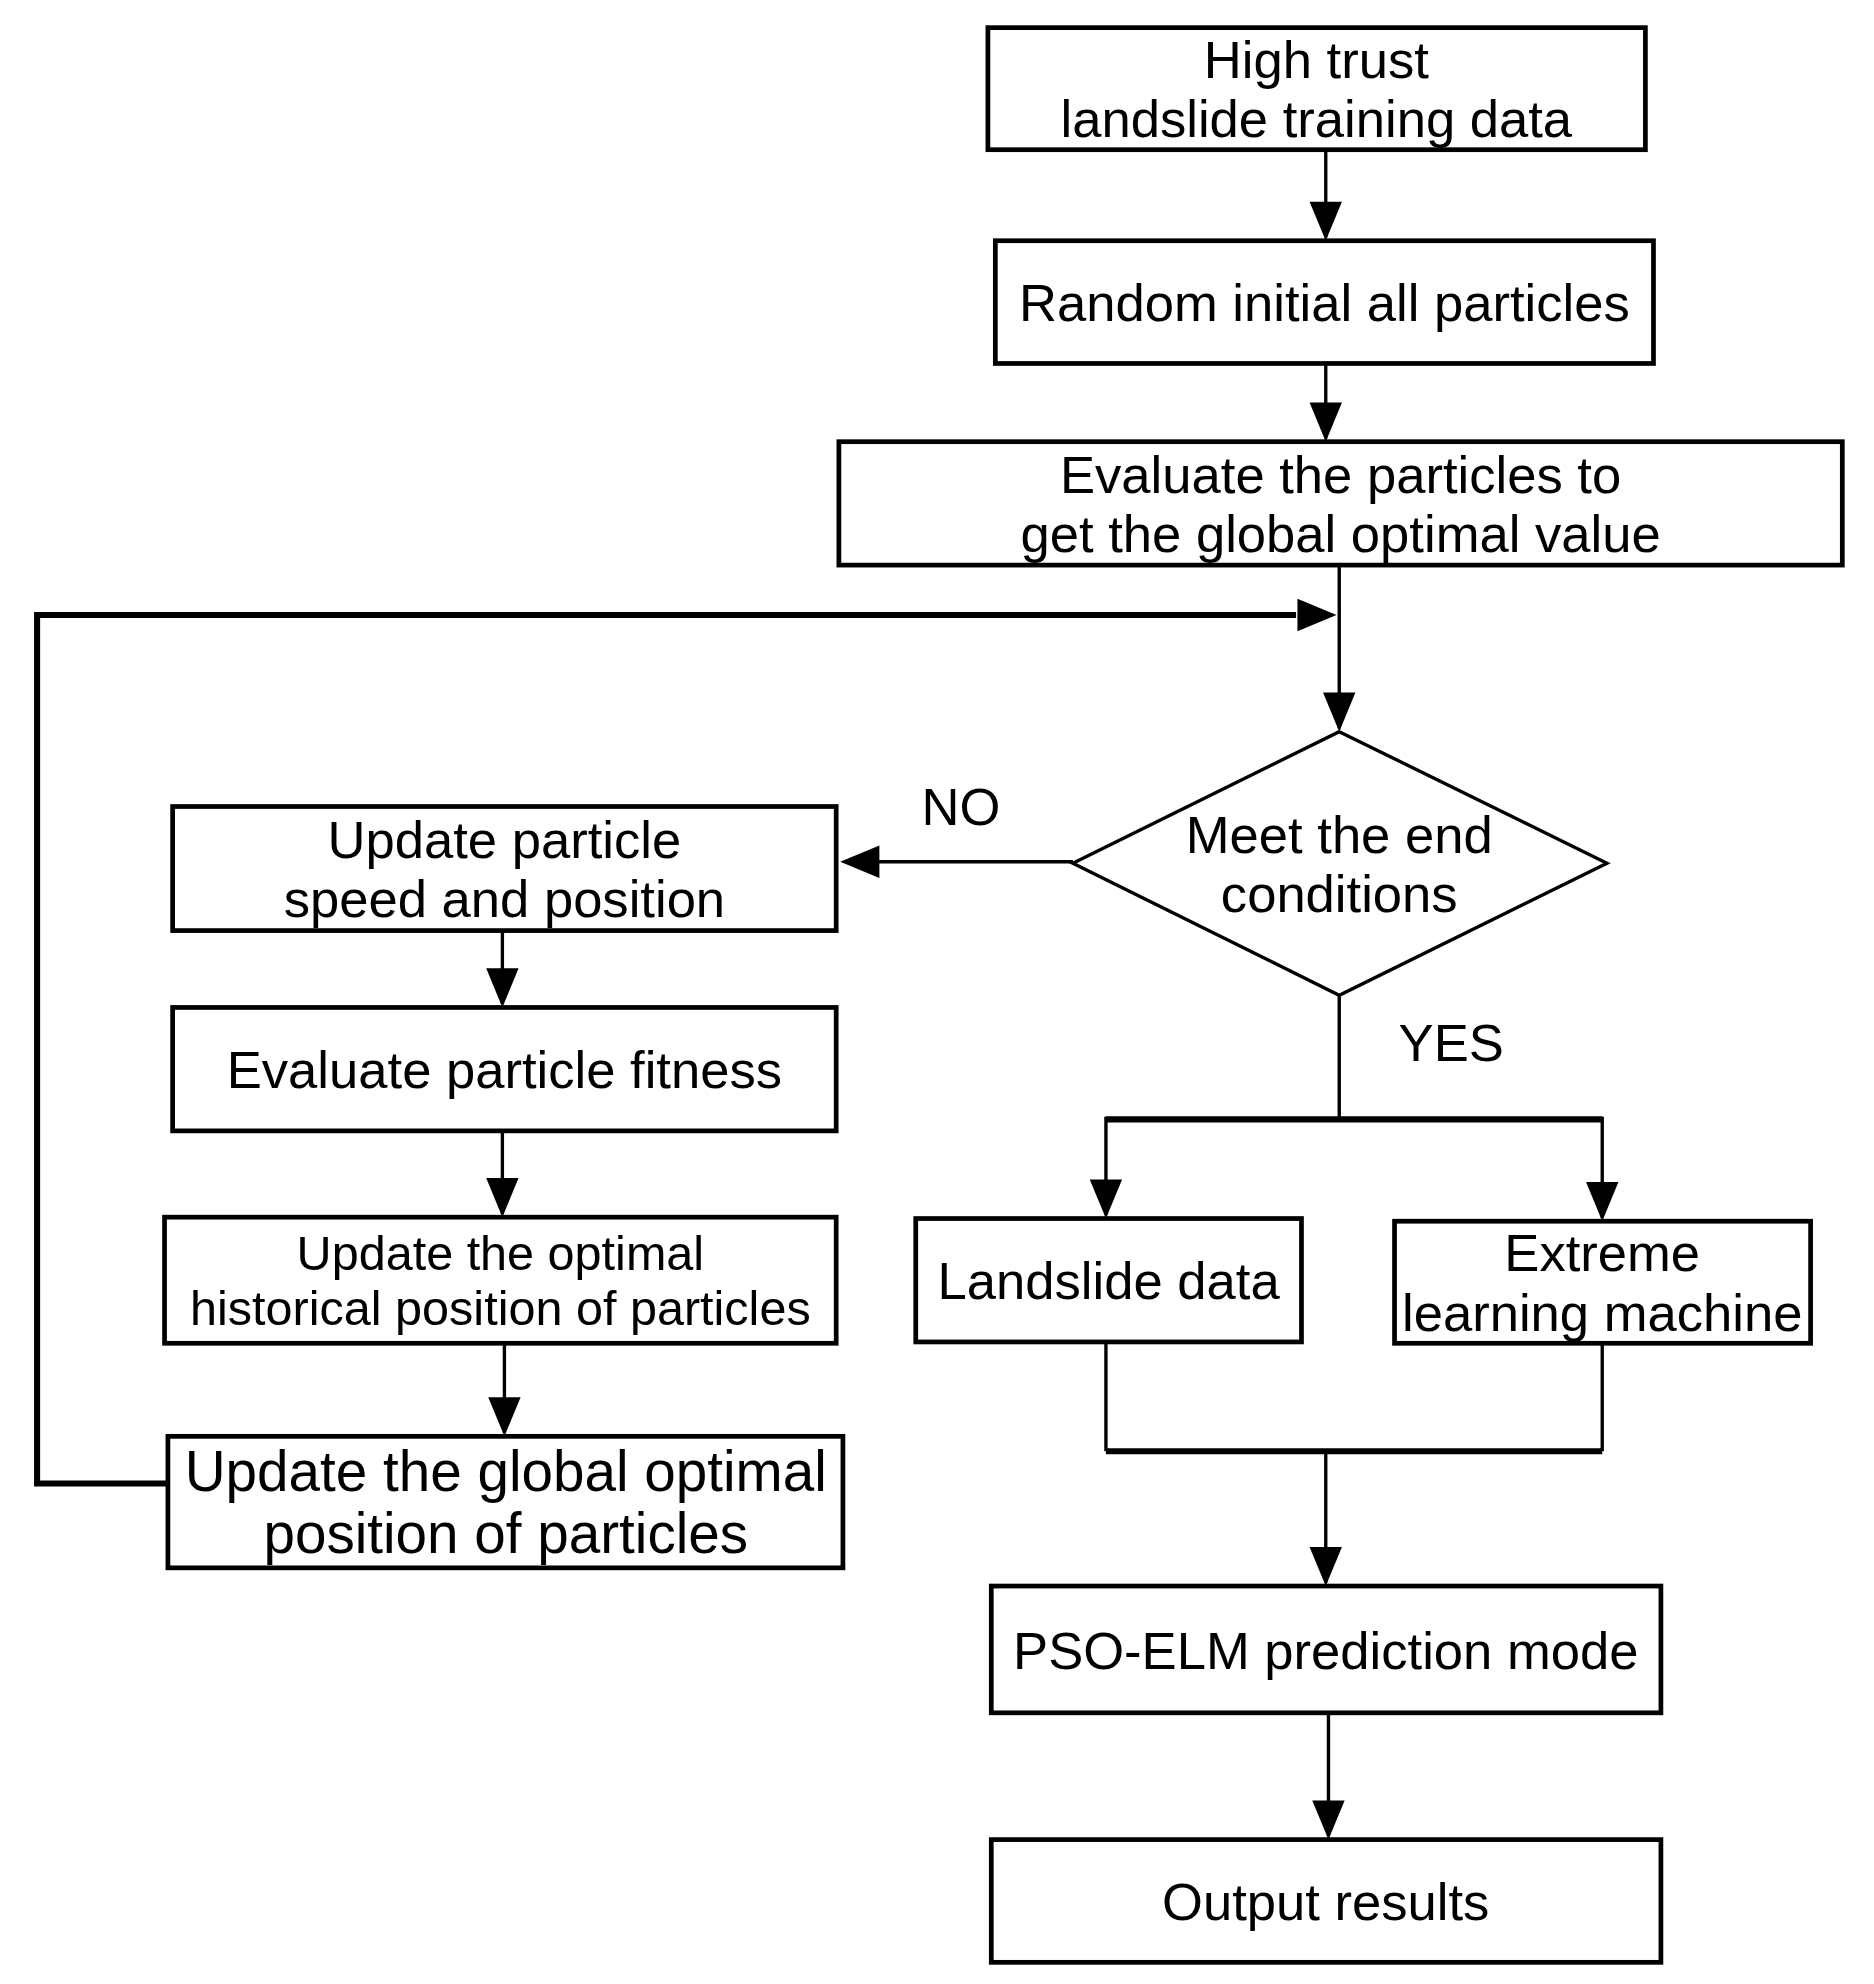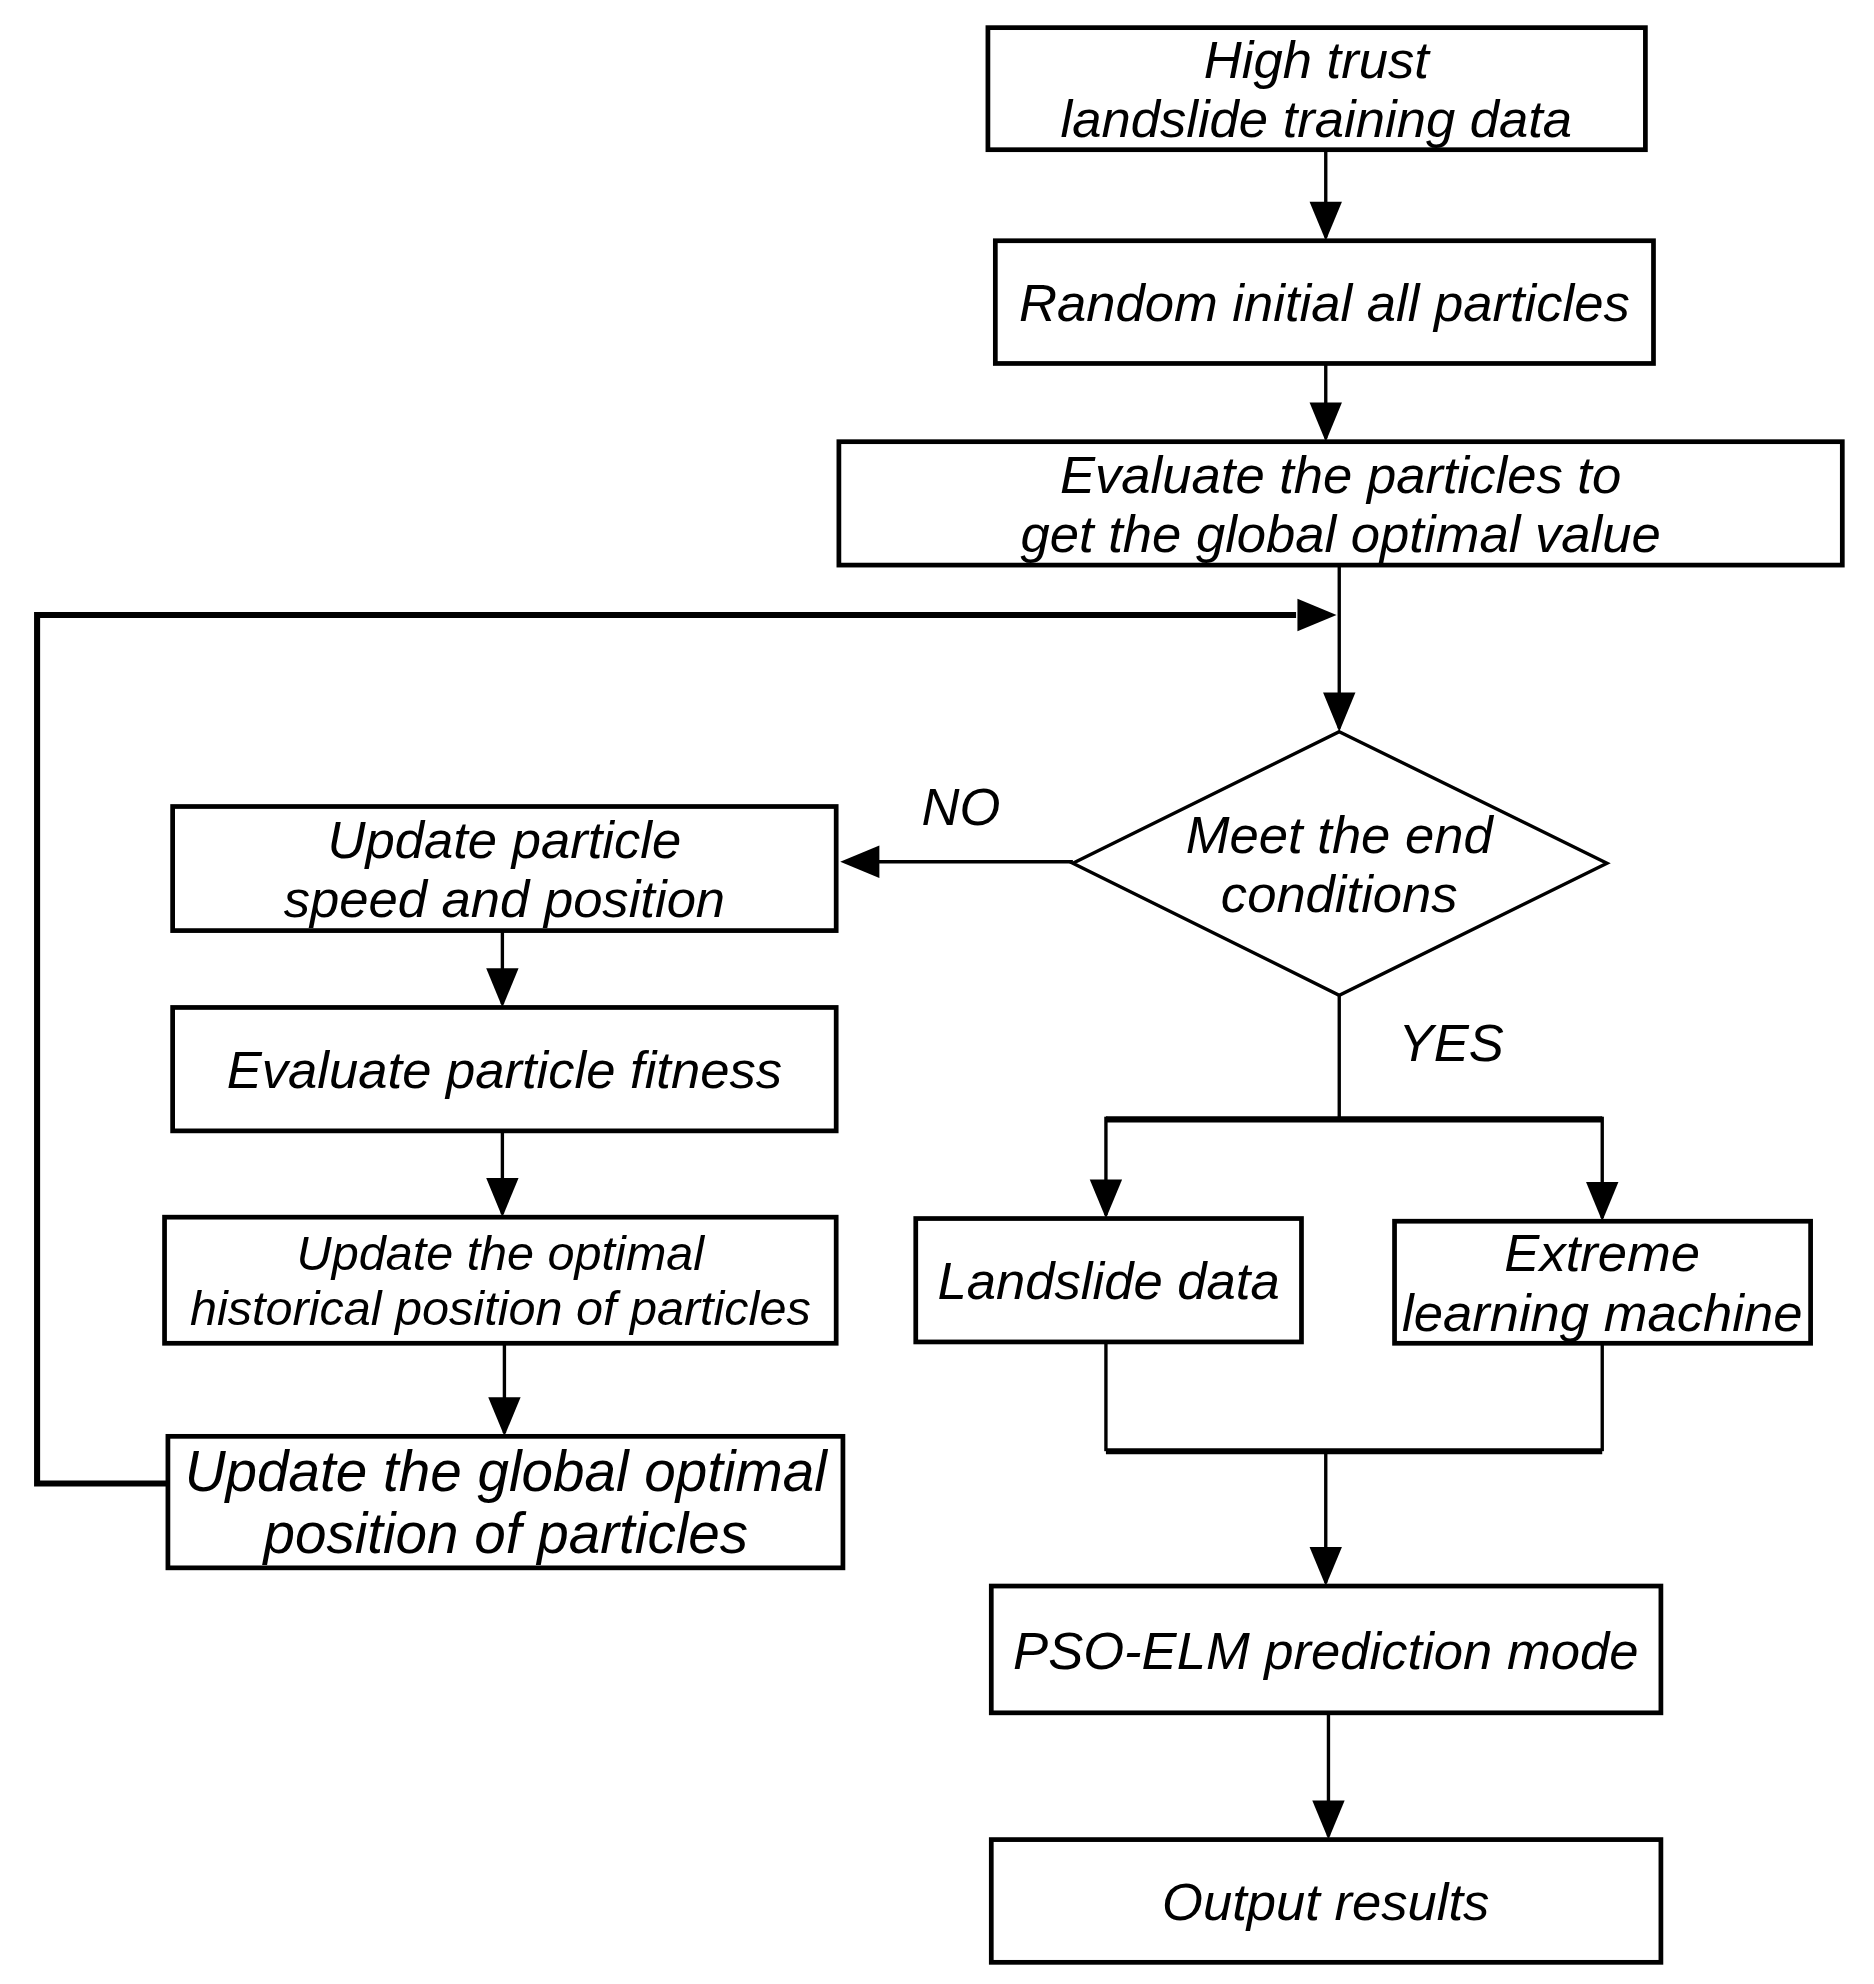--- a/index.html
+++ b/index.html
@@ -5,21 +5,20 @@
   html, body {
     margin: 0;
     padding: 0;
     background: #ffffff;
   }
   .diagram-wrap {
     width: 100%;
     max-width: 1875px;
     margin: 0 auto;
     background: #86efac;
-    font-style: italic;
   }
   svg {
     display: block;
     width: 100%;
     height: auto;
     background: #ffffff;
     font-family: "Liberation Sans", sans-serif;
   }
   .node {
     fill: #ffffff;

